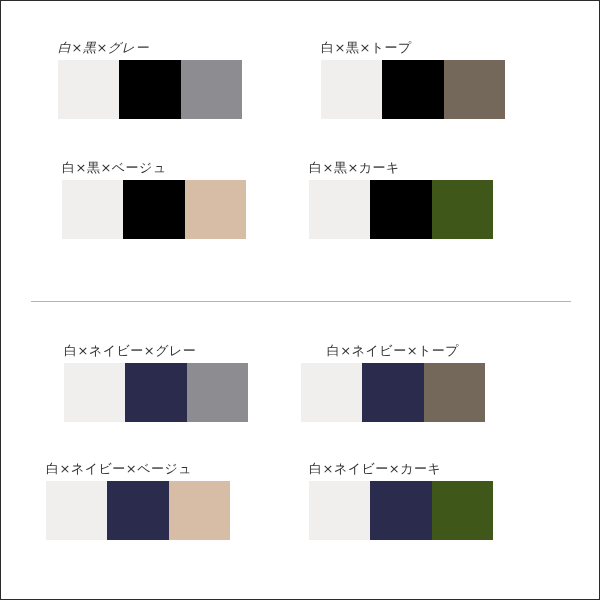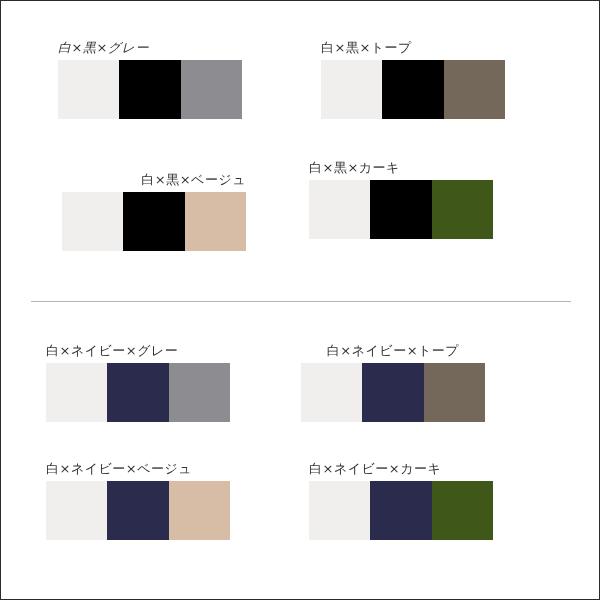--- a/index.html
+++ b/index.html
@@ -42,24 +42,24 @@
     height: 59px;
   }
   .swatch {
     flex: 1 1 0;
     height: 100%;
   }
 
   
   .g-r1c1 { left: 57px;  top: 40px; font-style: italic;  }
   .g-r1c2 { left: 300px; top: 40px; margin-left: 20px;  }
-  .g-r2c1 { left: 61px;  top: 172px; text-align: right; }
+  .g-r2c1 { left: 61px;  top: 160px; }
   .g-r2c2 { left: 300px; top: 160px; padding-left: 8px; }
 
-  .g-r3c1 { left: 45px;  top: 343px; }
+  .g-r3c1 { left: 63px;  top: 343px; }
   .g-r3c2 { left: 300px; top: 343px; text-align: center; }
   .g-r4c1 { left: 45px;  top: 461px; }
   .g-r4c2 { left: 300px; top: 461px; padding-left: 8px; }
 
   
   #divider {
     position: absolute;
     left: 30px;
     top: 300px;
     width: 540px;

